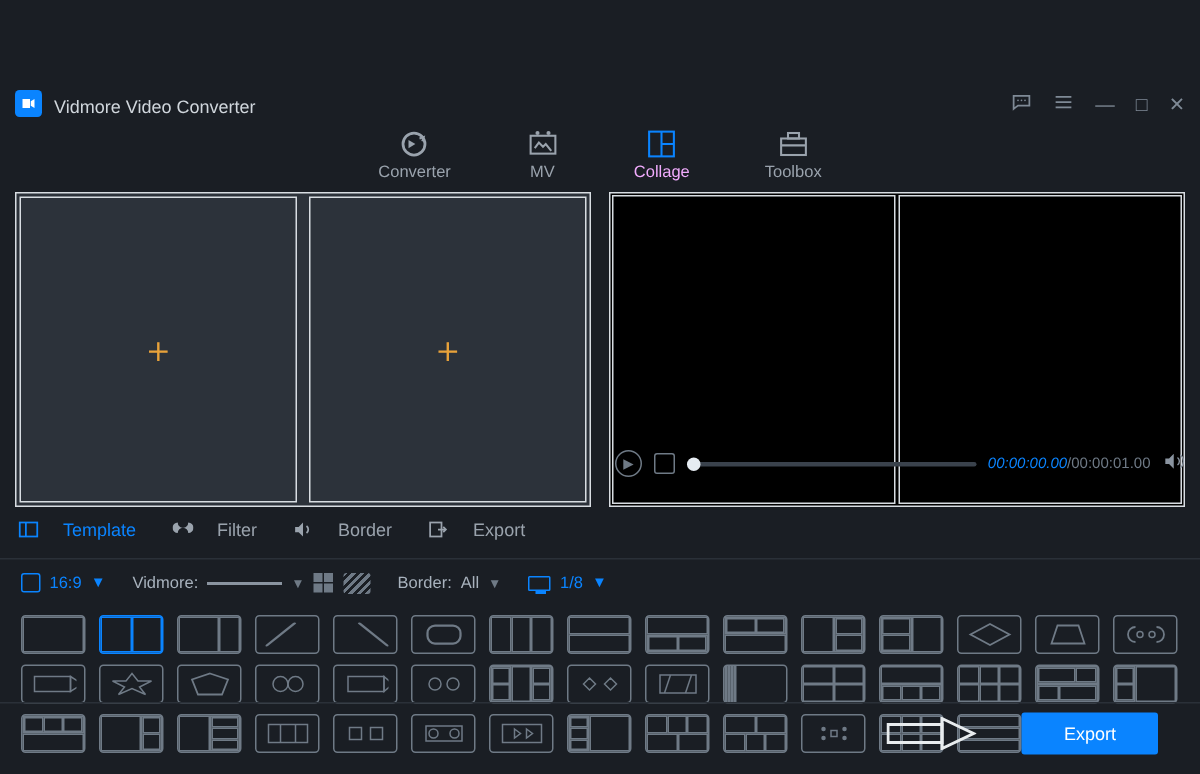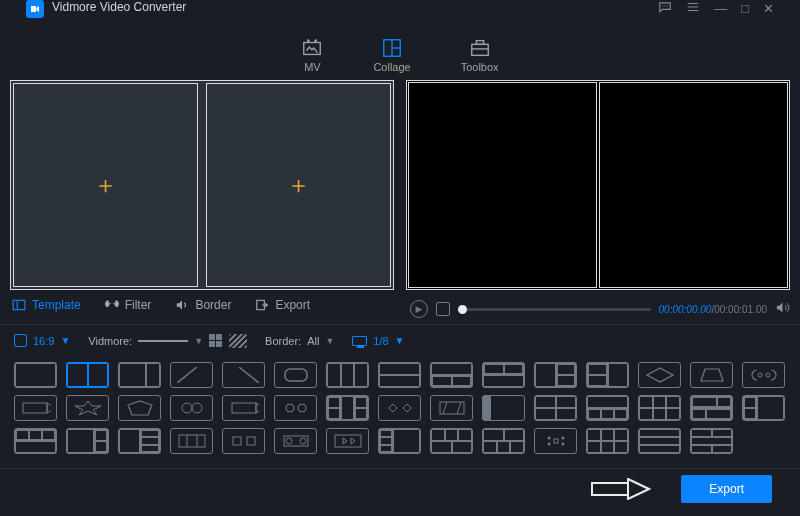--- a/index.html
+++ b/index.html
@@ -1,43 +1,43 @@
 <!DOCTYPE html>
 <html><head>
 <meta charset="utf-8">
 <style>
 * { box-sizing: border-box; margin: 0; padding: 0; font-family: "Segoe UI", Arial, sans-serif; }
 body { background: #1a1e24; color: #a8b2bd; width: 800px; height: 516px; overflow: hidden; font-size: 12px; position: relative; }
 
 
-.titlebar { height: 30px; display: flex; align-items: flex-start; padding: 0 26px; }
+.titlebar { height: 30px; display: flex; align-items: flex-end; padding: 0 10px; margin-top: 48px; }
 .logo { width: 18px; height: 18px; background: #0a84ff; border-radius: 3px; display: flex; align-items: center; justify-content: center; margin-right: 8px; }
 .logo svg { width: 12px; height: 12px; }
 .titlebar-title { font-size: 12px; color: #d0d6dc; flex: 1; }
 .window-controls { display: flex; gap: 14px; align-items: center; }
 .window-controls span { color: #7f8a96; cursor: pointer; font-size: 13px; }
 
 
 .nav-tabs { height: 50px; display: flex; justify-content: center; gap: 50px; align-items: center; }
 .nav-tab { display: flex; flex-direction: column; align-items: center; gap: 2px; cursor: pointer; color: #9aa3ad; }
-.nav-tab.active { color: #a3a3a3; justify-content: center; }
+.nav-tab.active { color: #f0abfc; justify-content: center; }
 .nav-tab-icon { width: 22px; height: 22px; display: flex; align-items: center; justify-content: center; }
 .nav-tab-label { font-size: 11px; }
 
 
 .workspace { display: flex; height: 210px; padding: 0 10px; gap: 12px; }
 .edit-area { flex: 1; display: flex; gap: 4px; border: 1px solid #d8dde2; background: #2c323a; }
 .edit-pane { flex: 1; border: 1px solid #d8dde2; margin: 2px; display: flex; align-items: center; justify-content: center; background: #2c323a; cursor: pointer; }
 .plus { color: #e8a23a; font-size: 24px; font-weight: 300; }
 .preview-area { flex: 1; display: flex; border: 1px solid #d8dde2; background: #000; }
 .preview-pane { flex: 1; border: 1px solid #d8dde2; margin: 1px; background: #000; }
 
 
 .subtabs { height: 30px; display: flex; align-items: center; padding: 0 12px; gap: 24px; }
-.subtab { display: flex; align-items: center; gap: 6px; cursor: pointer; color: #9aa3ad; font-size: 12px; }
+.subtab { display: flex; align-items: center; gap: 16px; cursor: pointer; color: #9aa3ad; font-size: 12px; }
 .subtab.active { color: #0a84ff; }
 .subtab-icon { width: 14px; height: 14px; display: flex; align-items: center; justify-content: center; }
 
 
 .player-row { position: absolute; right: 10px; top: 294px; width: 380px; height: 30px; display: flex; align-items: center; gap: 8px; color: #6f7a86; }
 .player-btn { width: 18px; height: 18px; border: 1px solid #6f7a86; border-radius: 50%; display:flex; align-items:center; justify-content:center; cursor:pointer; font-size:9px; }
 .player-stop { width:14px; height:14px; border:1px solid #6f7a86; border-radius:2px; cursor:pointer; }
 .timeline { flex:1; height:3px; background:#3a424c; position:relative; border-radius:2px; }
 .timeline-dot { position:absolute; left:0; top:-3px; width:9px; height:9px; background:#e6ecf2; border-radius:50%; }
 .time-text { font-size:10px; }
@@ -104,20 +104,30 @@
     <span>—</span>
     <span>□</span>
     <span>✕</span>
   </div>
 </div>
 
 <div class="nav-tabs">
   <div class="nav-tab">
     <div class="nav-tab-icon">
       <svg width="22" height="22" viewBox="0 0 24 24">
+          <circle cx="12" cy="12" r="8" fill="none" stroke="#9aa3ad" stroke-width="2"></circle>
+          <path d="M8 9l5 3l-5 3z" fill="#9aa3ad"></path>
+          <path d="M16 8l3-1l-1 3" fill="none" stroke="#9aa3ad" stroke-width="1.5"></path>
+        </svg>
+    </div>
+    <span class="nav-tab-label">Converter</span>
+  </div>
+  <div class="nav-tab">
+    <div class="nav-tab-icon">
+      <svg width="22" height="22" viewBox="0 0 24 24">
           <rect x="3" y="6" width="18" height="13" fill="none" stroke="#9aa3ad" stroke-width="1.5"></rect>
           <circle cx="8" cy="4" r="1.5" fill="#9aa3ad"></circle>
           <circle cx="16" cy="4" r="1.5" fill="#9aa3ad"></circle>
           <path d="M6 15l3-4l3 3l2-2l4 5" fill="none" stroke="#9aa3ad" stroke-width="1.5"></path>
         </svg>
     </div>
     <span class="nav-tab-label">MV</span>
   </div>
   <div class="nav-tab active">
     <div class="nav-tab-icon">

